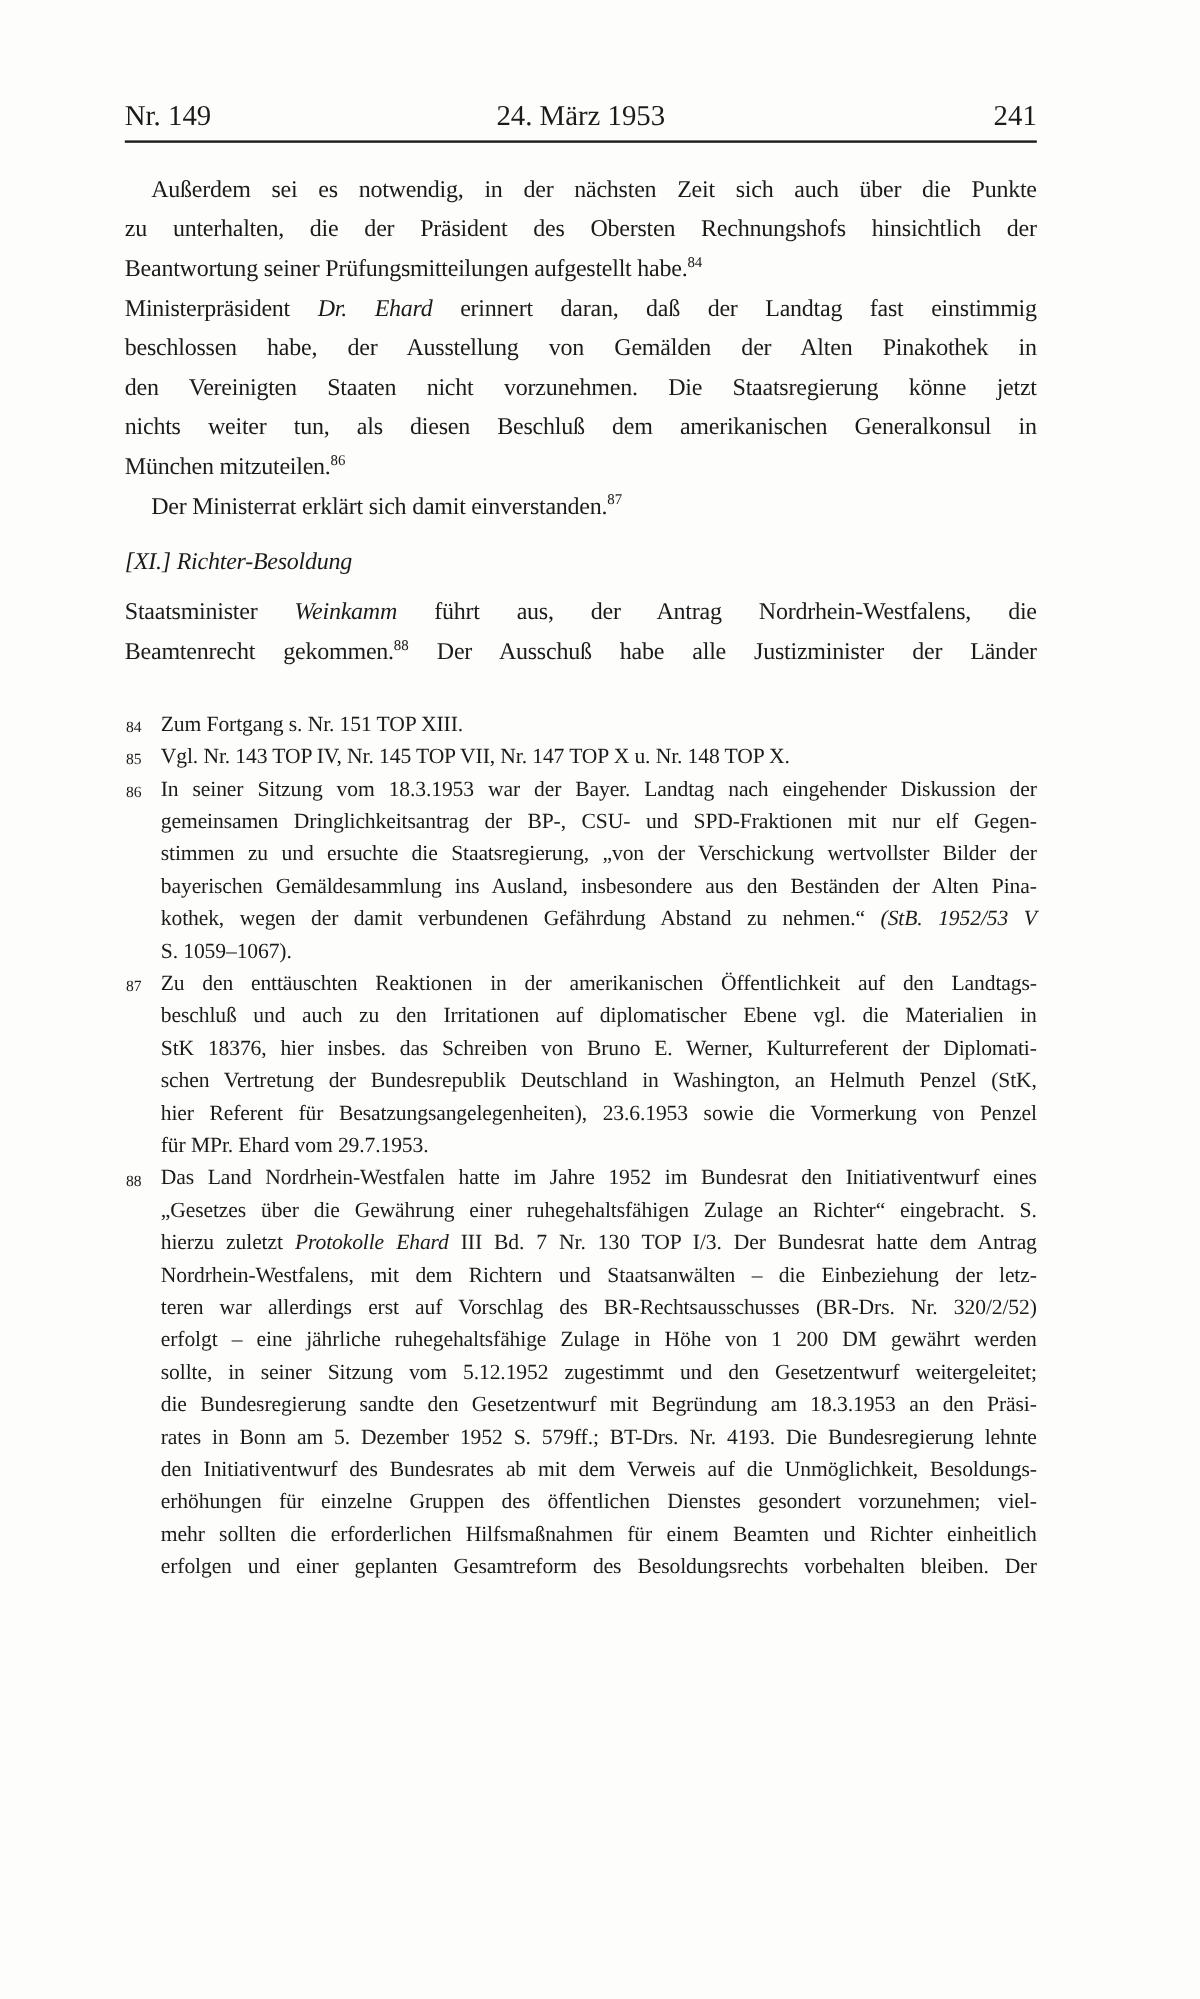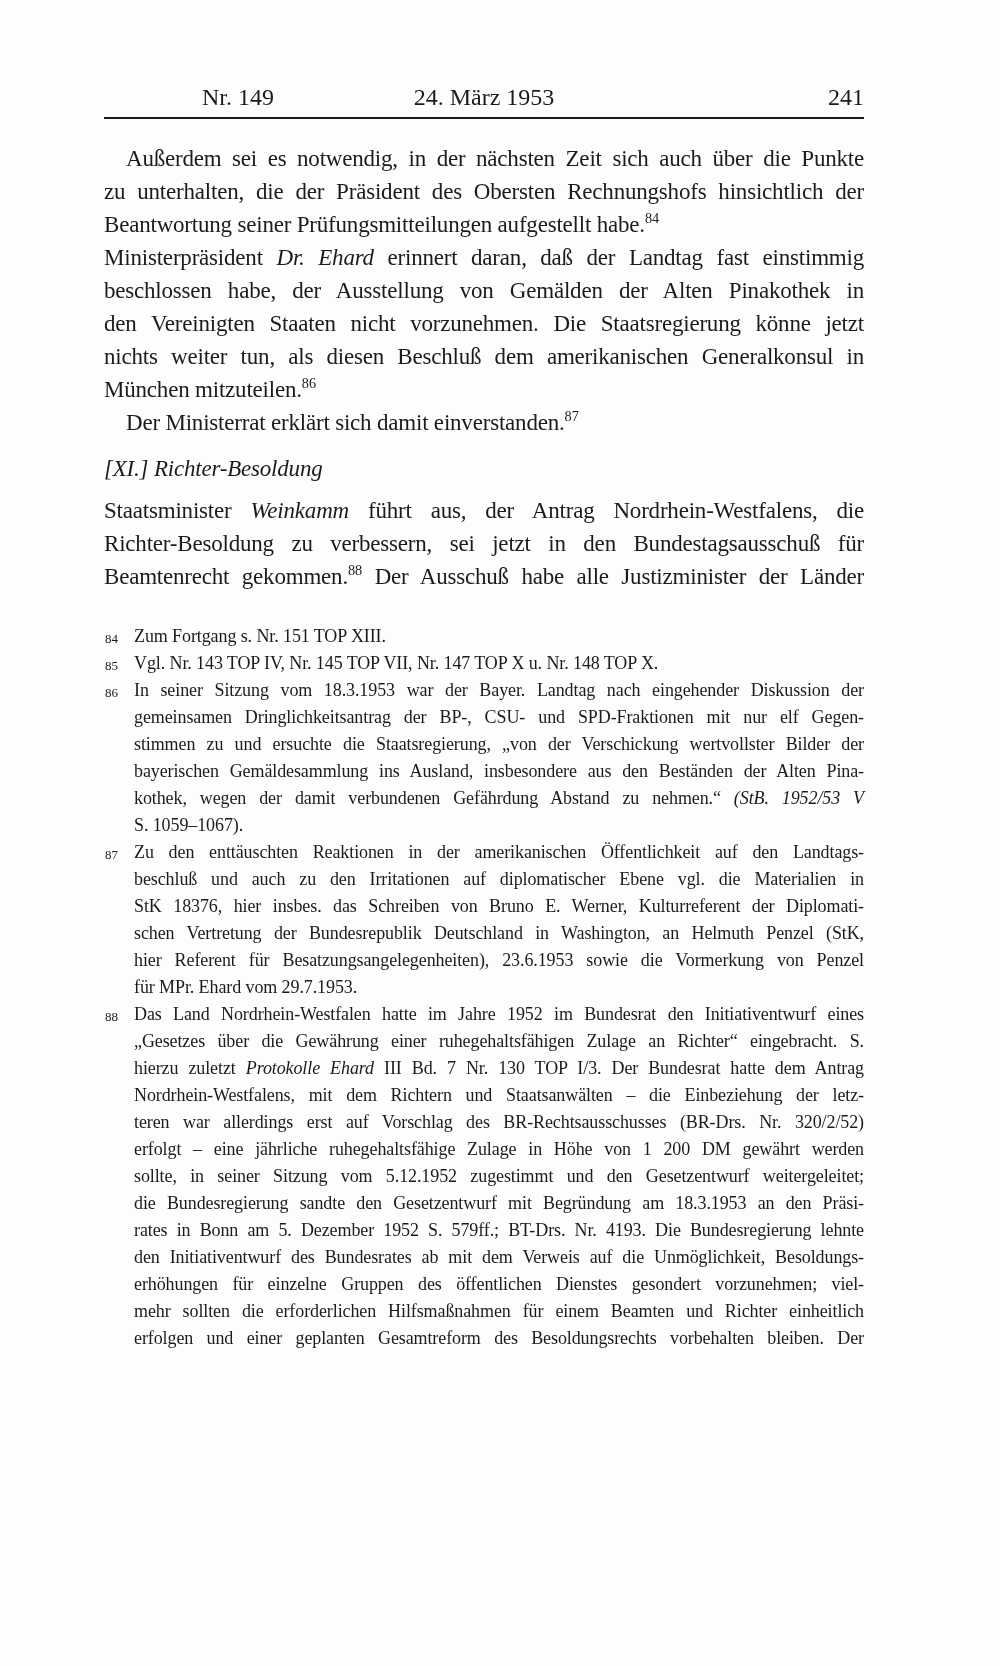--- a/index.html
+++ b/index.html
@@ -19,32 +19,32 @@
     padding: 84px 136px 0 104px;
     overflow: hidden;
   }
   
   .header {
     display: flex;
     align-items: baseline;
     font-size: 24px;
     line-height: 26px;
   }
-  .h-left  { width: 170px; text-align: right; }
+  .h-left  { width: 170px; text-align: left; }
   .h-center{ flex: 1; text-align: center; }
   .h-right { width: 170px; text-align: right; }
   .rule {
     margin-top: 7px;
     border-bottom: 2px solid #1c1c1c;
     height: 0;
   }
   
   .main {
     margin-top: 23px;
-    font-size: 23px;
+    font-size: 20px;
     line-height: 33px;
     letter-spacing: -0.2px;
   }
   .line {
     text-align: justify;
     text-align-last: justify;
     min-height: 1em;
   }
   .line.rag { text-align: left; text-align-last: left; }
   .line.first { text-indent: 22px; text-align: center; }
@@ -103,21 +103,20 @@
         <div class="line rag"><span>München mitzuteilen.</span><span class="sup">86</span></div>
       </div>
       <div class="block para">
         <div class="line rag first"><span>Der Ministerrat erklärt sich damit einverstanden.</span><span class="sup">87</span></div>
       </div>
       <div class="block heading">
         <div class="line rag"><span>[XI.] Richter-Besoldung</span></div>
       </div>
       <div class="block para">
         <div class="line"><span>Staatsminister </span><span class="i">Weinkamm</span><span> führt aus, der Antrag Nordrhein-Westfalens, die</span></div>
-        <div class="line"><span>Richter-Besoldung zu verbessern, sei jetzt in den Bundestagsausschuß für</span></div>
         <div class="line"><span>Beamtenrecht gekommen.</span><span class="sup">88</span><span> Der Ausschuß habe alle Justizminister der Länder</span></div>
       </div>
     </div>
   <div class="footnotes">
       <div class="footnote">
         <span class="fn-num">84</span>
         <div class="line rag"><span>Zum Fortgang s. Nr. 151 TOP XIII.</span></div>
       </div>
       <div class="footnote">
         <span class="fn-num">85</span>

